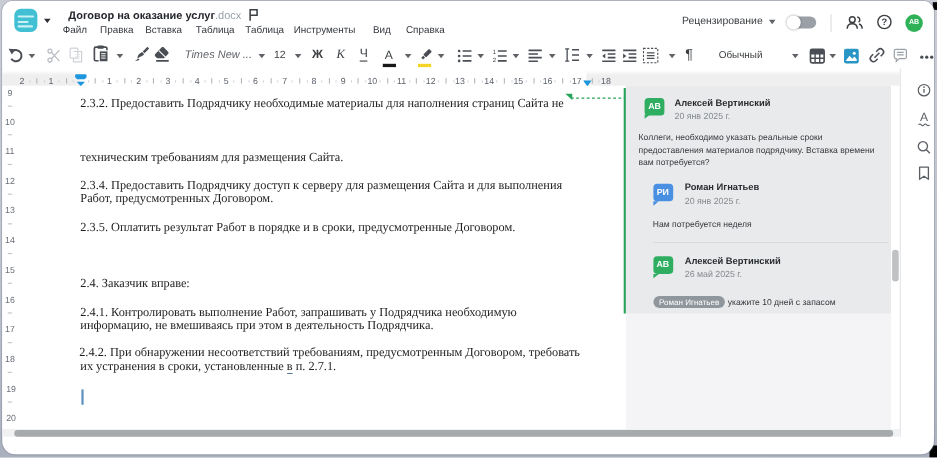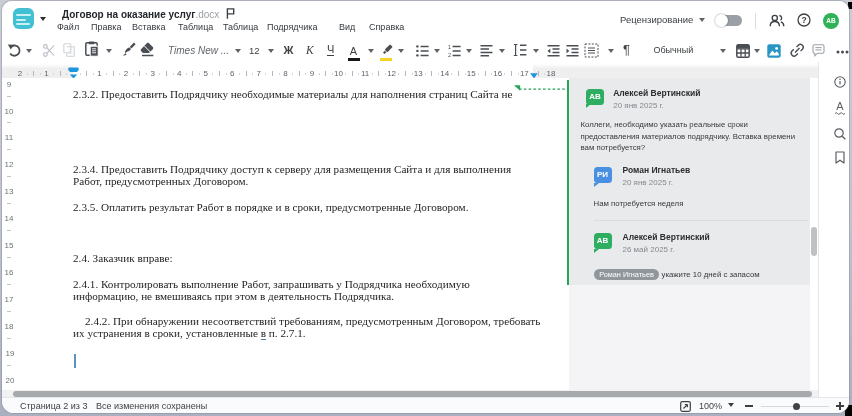--- a/index.html
+++ b/index.html
@@ -29,21 +29,21 @@
   <div class="abs" style="left:60px;top:8px;font-size:10px;font-weight:700;color:#23262b;white-space:nowrap">Договор на оказание услуг<span style="font-weight:400;color:#9aa0a6">.docx</span></div>
   <svg style="left:224px;top:6.5px" width="10" height="12" viewBox="0 0 10 12">
         <path d="M1.4 10.8 V0.9 H7.7 V5.9 H1.4" fill="none" stroke="#3c4043" stroke-width="1.4"></path>
       </svg>
 
   <div class="abs menu" style="left:55px;top:21px">Файл</div>
   <div class="abs menu" style="left:89px;top:21px">Правка</div>
   <div class="abs menu" style="left:130px;top:21px">Вставка</div>
   <div class="abs menu" style="left:176px;top:21px">Таблица</div>
   <div class="abs menu" style="left:221px;top:21px">Таблица</div>
-  <div class="abs menu" style="left:265px;top:21px">Подрядчика</div>
+  <div class="abs menu" style="left:265px;top:21px">Инструменты</div>
   <div class="abs menu" style="left:337px;top:21px">Вид</div>
   <div class="abs menu" style="left:367px;top:21px">Справка</div>
 
   <div class="abs" style="left:618px;top:12.5px;font-size:9.5px;color:#3c4043">Рецензирование</div>
   <div class="caret" style="left:697px;top:17px"></div>
   <div class="abs" style="left:715px;top:13.5px;width:25px;height:11px;background:#9aa0a6;border-radius:6px"></div>
   <div class="abs" style="left:713px;top:12.5px;width:13px;height:13px;background:#fff;border-radius:50%;box-shadow:0 0 2px rgba(0,0,0,.45)"></div>
   <div class="abs" style="left:753px;top:12px;width:1px;height:16px;background:#dadce0"></div>
   <svg style="left:767px;top:12.5px" width="16" height="13" viewBox="0 0 16 13">
     <circle cx="5.8" cy="3.9" r="2.6" fill="none" stroke="#3c4043" stroke-width="1.35"></circle>
@@ -298,27 +298,28 @@
         <div class="abs" style="left:1.5px;top:216.79999999999998px;width:11px;text-align:center;font-size:8px;color:#6b717a">17</div>
         <div class="abs" style="left:4.5px;top:232.7px;width:4px;height:1px;background:#c0c4ca"></div>
         <div class="abs" style="left:1.5px;top:243.7px;width:11px;text-align:center;font-size:8px;color:#6b717a">18</div>
         <div class="abs" style="left:4.5px;top:259.6px;width:4px;height:1px;background:#c0c4ca"></div>
         <div class="abs" style="left:1.5px;top:270.6px;width:11px;text-align:right;font-size:8px;color:#6b717a">19</div>
         <div class="abs" style="left:4.5px;top:286.5px;width:4px;height:1px;background:#c0c4ca"></div>
         <div class="abs" style="left:1.5px;top:297.5px;width:11px;text-align:right;font-size:8px;color:#6b717a">20</div>
       </div>
 
   <div class="docline" style="left:71px;top:9.5px">2.3.2. Предоставить Подрядчику необходимые материалы для наполнения страниц Сайта не</div>
+  <div class="docline" style="left:71px;top:59.2px">техническим требованиям для размещения Сайта.</div>
   <div class="docline" style="left:71px;top:85.2px">2.3.4. Предоставить Подрядчику доступ к серверу для размещения Сайта и для выполнения</div>
   <div class="docline" style="left:71px;top:97.2px">Работ, предусмотренных Договором.</div>
   <div class="docline" style="left:71px;top:123.2px">2.3.5. Оплатить результат Работ в порядке и в сроки, предусмотренные Договором.</div>
   <div class="docline" style="left:71px;top:174.2px">2.4. Заказчик вправе:</div>
   <div class="docline" style="left:71px;top:199.7px">2.4.1. Контролировать выполнение Работ, запрашивать у Подрядчика необходимую</div>
   <div class="docline" style="left:71px;top:211.7px">информацию, не вмешиваясь при этом в деятельность Подрядчика.</div>
-  <div class="docline" style="left:83px;top:236.7px">2.4.2. При обнаружении несоответствий требованиям, предусмотренным Договором, требовать</div>
+  <div class="docline" style="left:70px;top:236.7px">2.4.2. При обнаружении несоответствий требованиям, предусмотренным Договором, требовать</div>
   <div class="docline" style="left:71px;top:248.7px">их устранения в сроки, установленные <span style="border-bottom:1px dashed #55779c">в</span> п. 2.7.1.</div>
 
   <div class="abs" style="left:71.5px;top:276px;width:2px;height:14px;background:#5e90c0"></div>
 
   <svg style="left:509px;top:6.5px" width="58" height="8" viewBox="0 0 58 8">
     <path d="M8 4.2 H58" stroke="#27a35a" stroke-width="1.2" stroke-dasharray="2.6 2.2"></path>
     <path d="M3 0.2 L9.2 0.2 L9.2 5.8 Z" fill="#27a35a"></path>
   </svg>
 
   <div class="abs" style="left:567px;top:0;width:241px;height:312px;background:#f4f4f6"></div>
@@ -367,29 +368,14 @@
   </svg>
   <svg style="left:16px;top:89px" width="10" height="13" viewBox="0 0 10 13">
     <path d="M1 1 H9 V12 L5 9.2 1 12 Z" fill="none" stroke="#5a5e63" stroke-width="1.2" stroke-linejoin="round"></path>
   </svg>
 </div>
 
 <div class="abs" style="left:0;top:389px;width:816px;height:7px;background:#f0f1f2">
   <div class="abs" style="left:11px;top:0.5px;width:799px;height:6px;background:#a7aaad;border-radius:3px"></div>
 </div>
 
-<div class="abs" id="statusbar" style="left:0;top:396px;width:847px;height:16px;background:#fafbfc;border-top:1px solid #e4e6e9">
-  <div class="abs" style="left:18px;top:3px;font-size:9px;color:#3f4347">Страница 2 из 3</div>
-  <div class="abs" style="left:94px;top:3px;font-size:9px;color:#3f4347">Все изменения сохранены</div>
-  <svg style="left:678px;top:2.5px" width="11" height="11" viewBox="0 0 11 11">
-    <rect x="0.7" y="0.7" width="9.6" height="9.6" rx="1.5" fill="none" stroke="#3c4043" stroke-width="1.2"></rect>
-    <path d="M3.5 7.5 L7.5 3.5 M7.5 3.5 H4.8 M7.5 3.5 V6.2" stroke="#3c4043" stroke-width="1.1"></path>
-  </svg>
-  <div class="abs" style="left:697px;top:3px;font-size:9px;color:#3f4347">100%</div>
-  <div class="caret" style="left:726px;top:5px;border-top-color:#3c4043"></div>
-  <div class="abs" style="left:743px;top:7.2px;width:7.5px;height:1.4px;background:#3c4043"></div>
-  <div class="abs" style="left:759px;top:7.5px;width:68px;height:1.4px;background:#d6d8da"></div>
-  <div class="abs" style="left:790.5px;top:4.5px;width:7px;height:7px;background:#3f4347;border-radius:50%"></div>
-  <div class="abs" style="left:834px;top:7.2px;width:8px;height:1.4px;background:#3c4043"></div>
-  <div class="abs" style="left:837.3px;top:3.9px;width:1.4px;height:8px;background:#3c4043"></div>
-</div>
 
 </div>
 
 </body></html>

